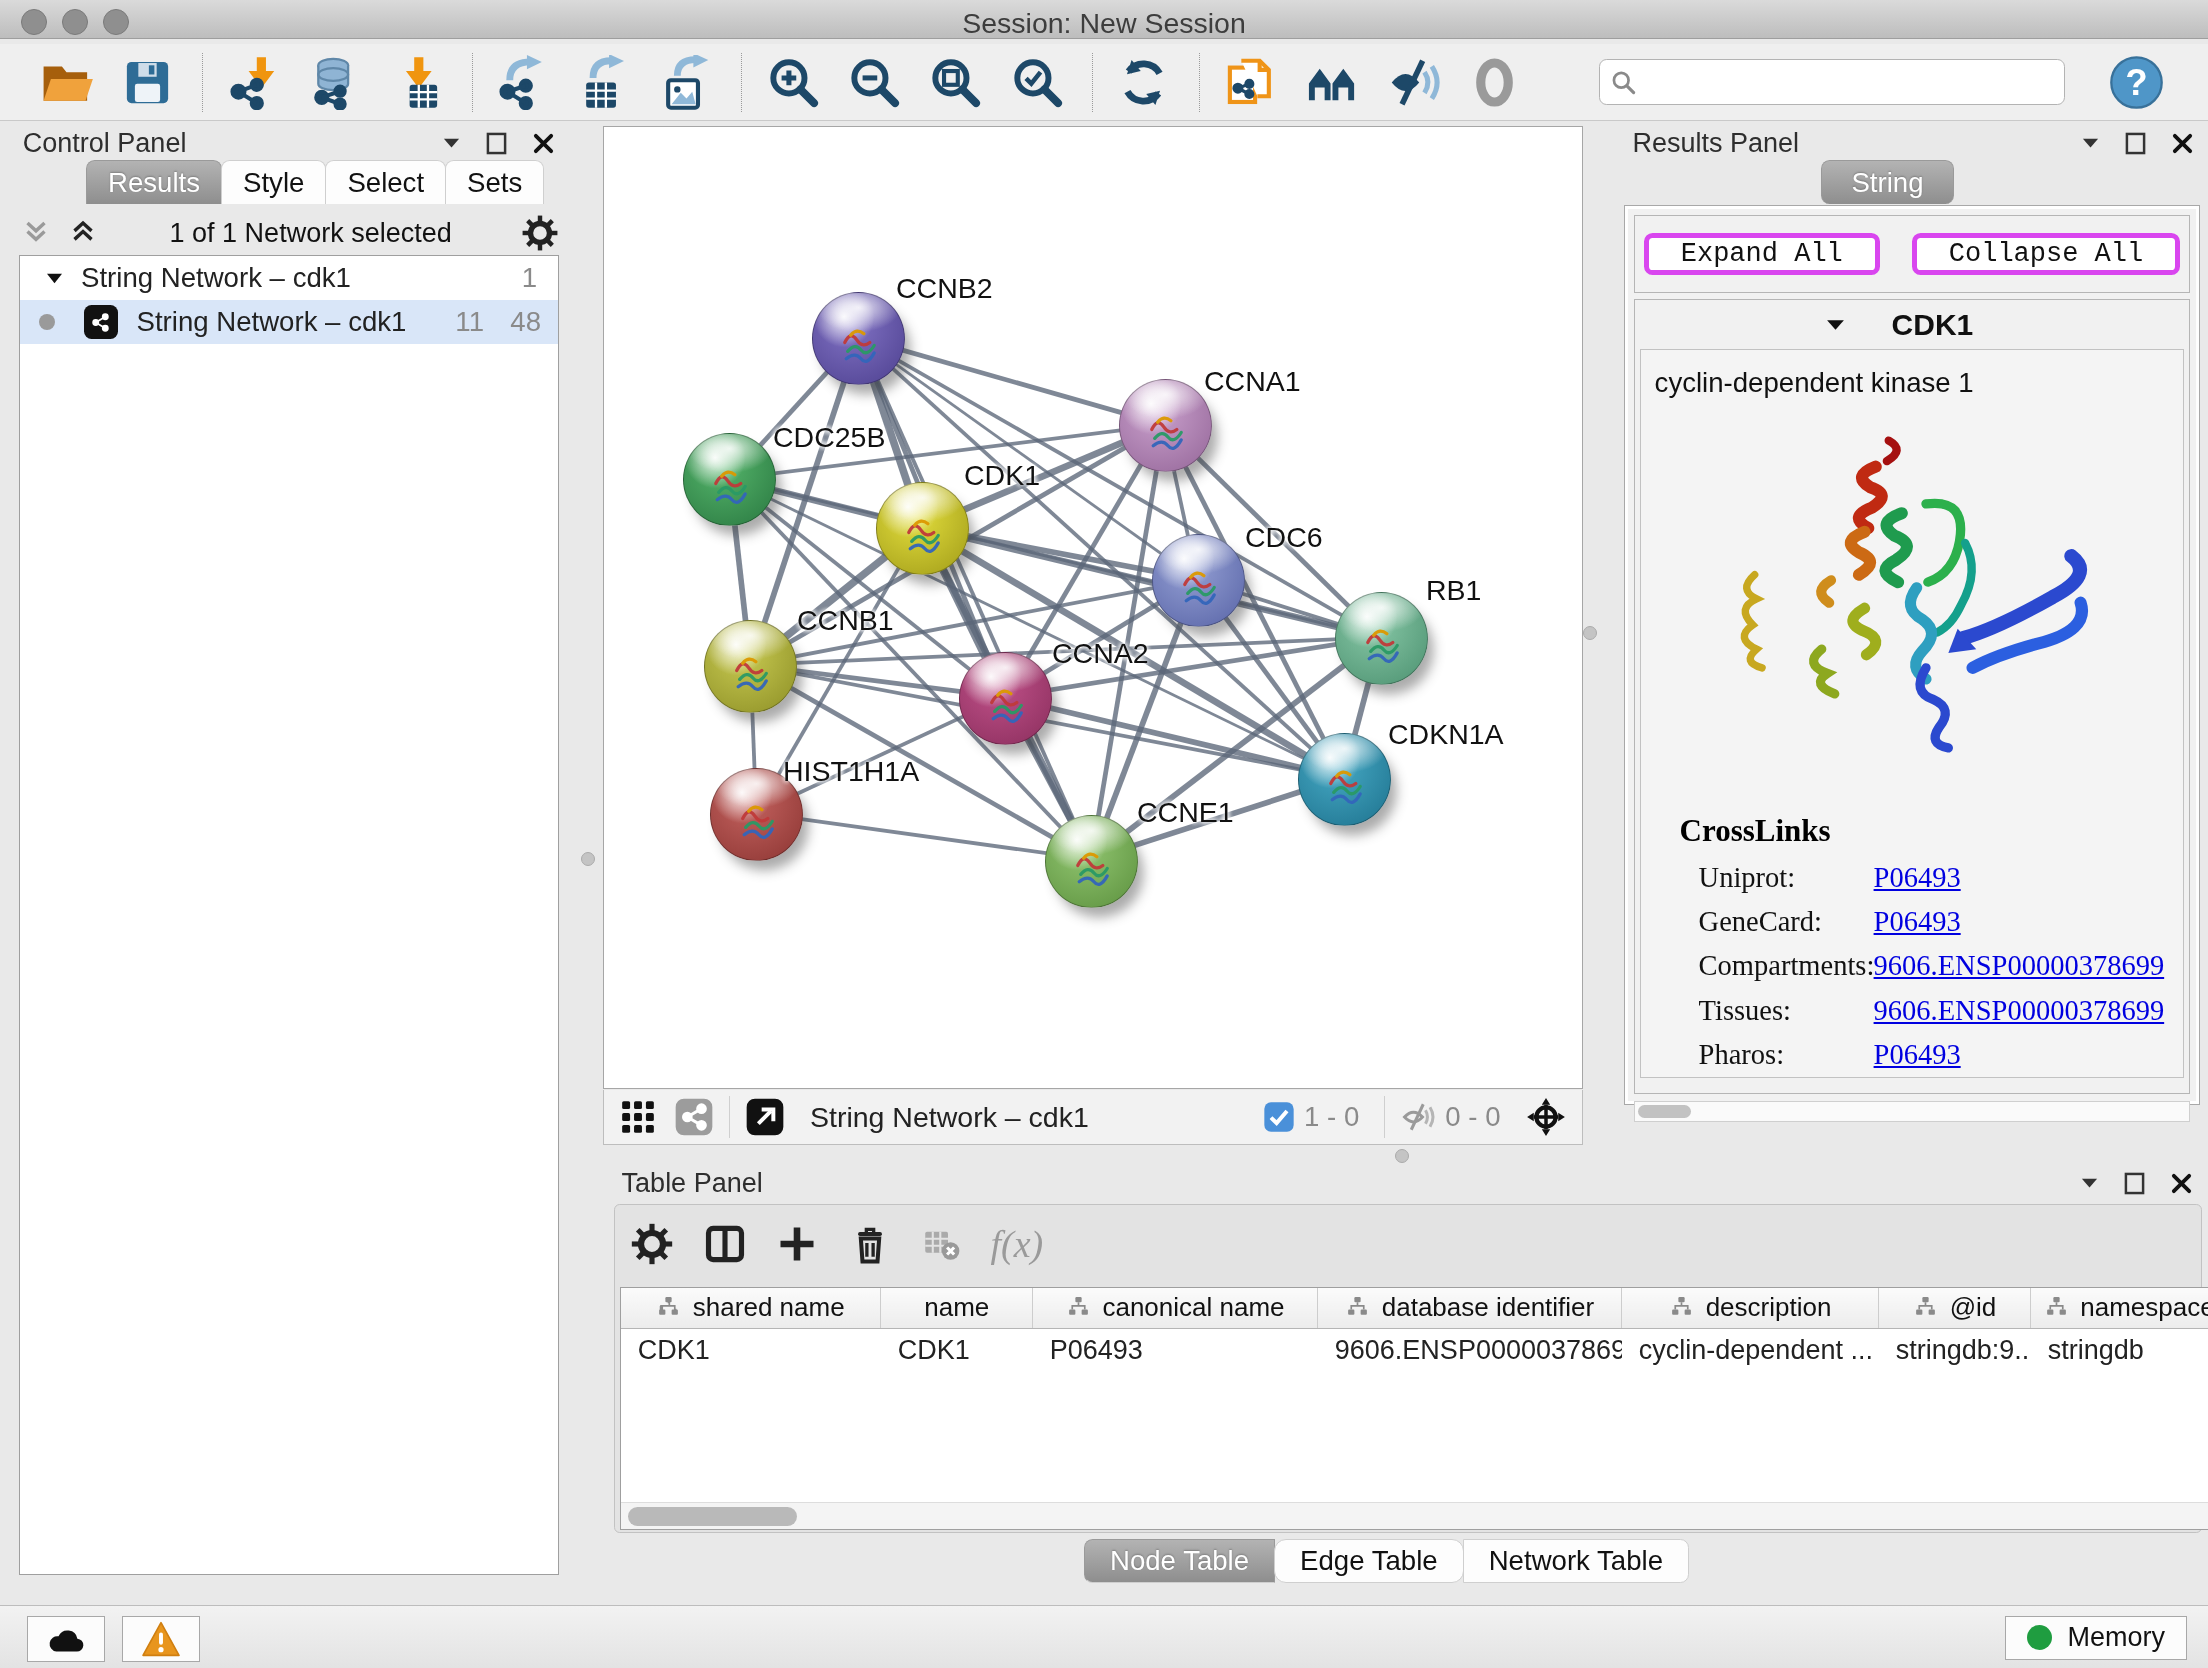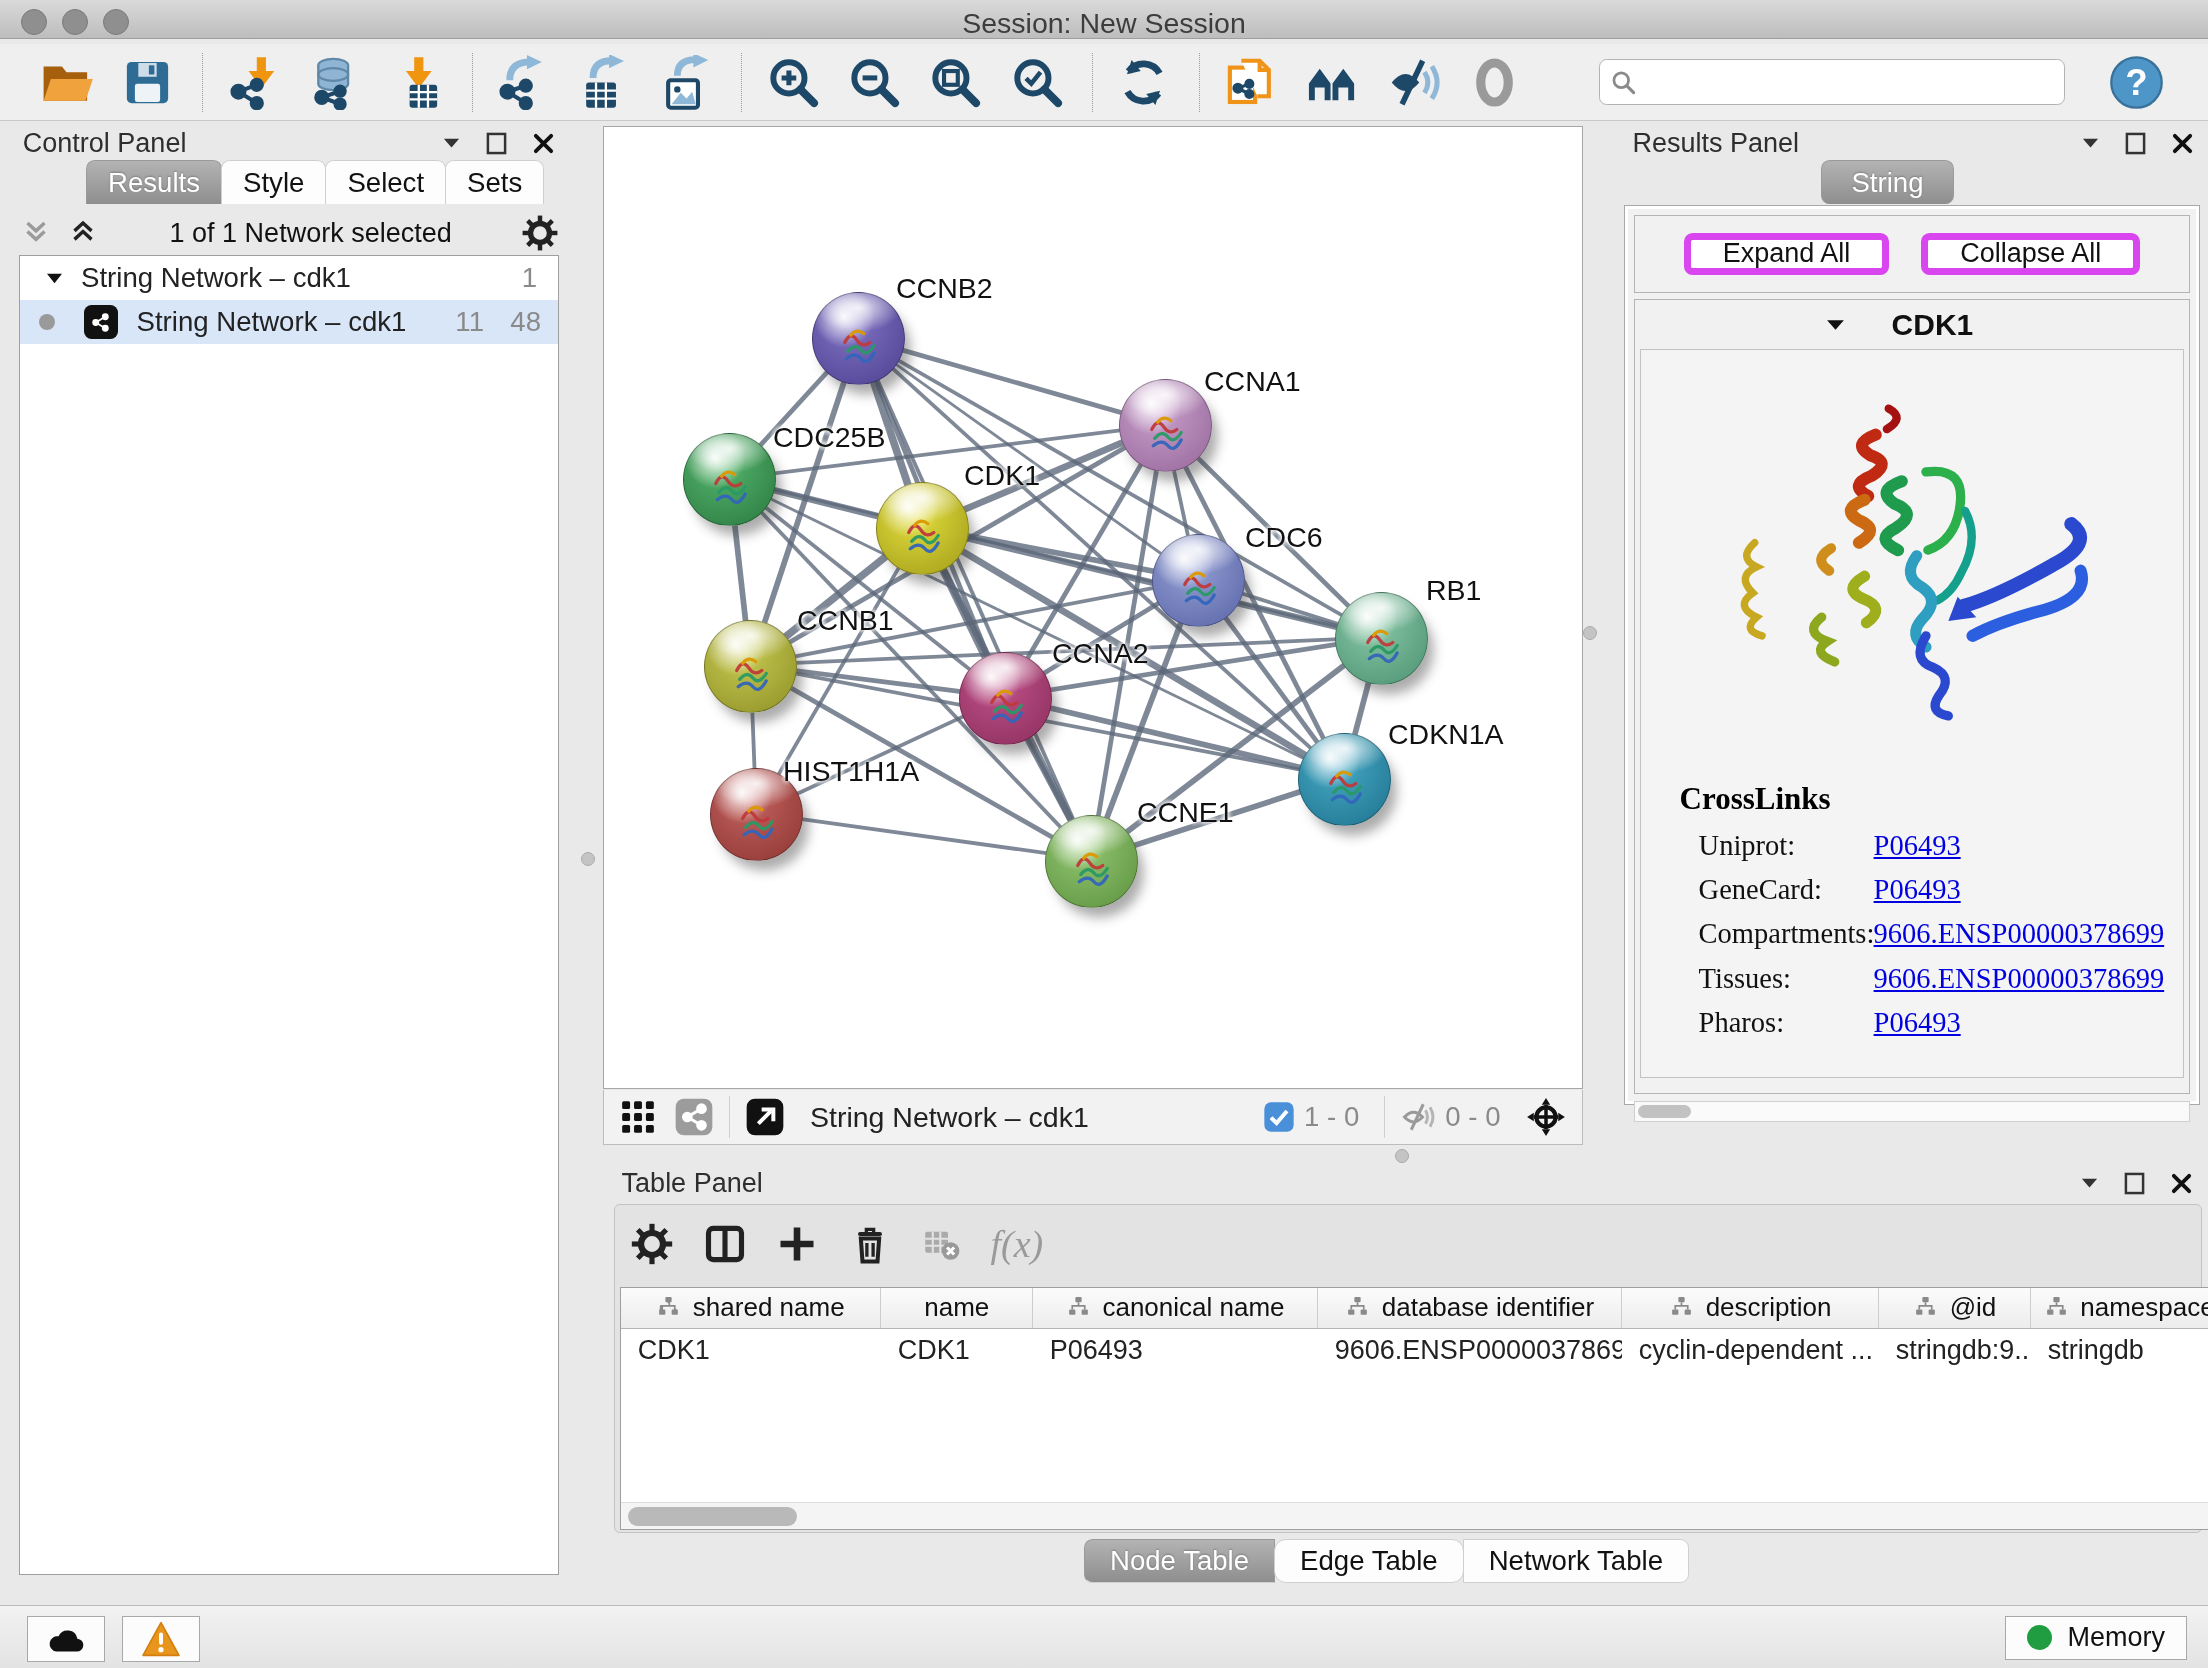--- a/index.html
+++ b/index.html
@@ -51,21 +51,21 @@
   .net-toolbar .nt-title { font-size:28.5px; color:#222; margin-left:25px; }
   .nt-sep { width:0; height:42px; border-left:1px solid #cfcfcf; margin:0 15px; }
   .nt-count { font-size:27.6px; color:#8a8a8a; margin:0 9.5px; }
   .ntbtn { display:flex; align-items:center; justify-content:center; }
 
   
   .rp-head { left:1621px; top:124px; width:582px; height:38px; }
   .rp-tab { left:1821px; top:160px; width:133px; }
   .rp-box { left:1624px; top:205px; width:576px; height:900px; background:#f1f1f1; border:1.9px solid #a8a8a8; box-shadow:inset 0 0 0 2.9px #fff; padding:8.6px; }
   .rp-btnbox { width:100%; height:78px; border:1.9px solid #b5b5b5; background:#f1f1f1; display:flex; align-items:center; justify-content:center; gap:32px; }
-  .rp-btn { height:42px; padding:0 32px; background:#fff; border:7px solid #d946ef; border-radius:8.6px; font-size:27px; display:flex; align-items:center; color:#111; }
+  .rp-btn { height:42px; padding:0 32px; background:#fff; border:5px solid #d946ef; border-radius:8.6px; font-size:27px; display:flex; align-items:center; color:#111;font-family:Liberation Mono, monospace; }
   .rp-cdk1 { margin-top:6.7px; width:100%; height:795px; border:1.9px solid #b5b5b5; background:#f1f1f1; }
   .rp-cdk1-head { height:49px; display:flex; align-items:center; padding-left:190px; gap:46px; }
   .rp-cdk1-head .pname { font-size:30px; font-weight:bold; color:#111; }
   .rp-content { margin:0 5.7px; height:729px; border:1.9px solid #c2c2c2; background:#f4f4f4; padding:17px 13.3px; overflow:hidden; }
   .rp-desc { font-size:27.6px; color:#111; }
   .protein-img { margin:25px 0 0 27px; }
   .xl-title { font-family:"Liberation Serif", serif; font-weight:bold; font-size:31px; margin:25px 0 0 25px; color:#000; }
   .xl-row { display:flex; font-family:"Liberation Serif", serif; font-size:28.5px; margin:12.4px 0 0 44px; }
   .xl-row .xl-label { width:175px; color:#111; }
   .xl-row a { color:#0000e0; text-decoration:underline; }
@@ -608,20 +608,21 @@
     <div class="rp-btn">Collapse All</div>
   </div>
   <div class="rp-cdk1">
     <div class="rp-cdk1-head">
       <svg width="21" height="15" viewBox="0 0 20 14">
           <path d="M2 3 L10 12 L18 3 Z" fill="#111"></path>
         </svg>
       <span class="pname">CDK1</span>
     </div>
     <div class="rp-content">
+      <div class="rp-desc">cyclin-dependent kinase 1</div>
       <svg class="protein-img" width="447" height="361" viewBox="0 0 480 380">
         <g fill="none" stroke-linecap="round">
           <path d="M222 14 q18 10 -2 22" stroke="#a51010" stroke-width="9"></path>
           <path d="M208 42 q-26 10 -6 22 q24 8 2 22 q-26 10 -4 22" stroke="#c02a12" stroke-width="13"></path>
           <path d="M196 112 q-26 10 -6 22 q24 10 0 24" stroke="#cc6a14" stroke-width="13"></path>
           <path d="M160 164 q-20 12 -2 24" stroke="#cf8d1c" stroke-width="11"></path>
           <path d="M78 158 q-18 16 2 26 q-22 10 -4 28 q-20 14 4 26 q-16 14 6 20" stroke="#c8a820" stroke-width="8"></path>
           <path d="M196 194 q-24 14 -2 24 q26 10 4 26" stroke="#9fae1d" stroke-width="12"></path>
           <path d="M150 238 q-20 16 6 26 q-18 12 8 22" stroke="#8da81f" stroke-width="10"></path>
           <path d="M236 92 q-28 10 -8 24 q26 10 2 26 q-24 12 2 24" stroke="#1f9b4e" stroke-width="13"></path>

